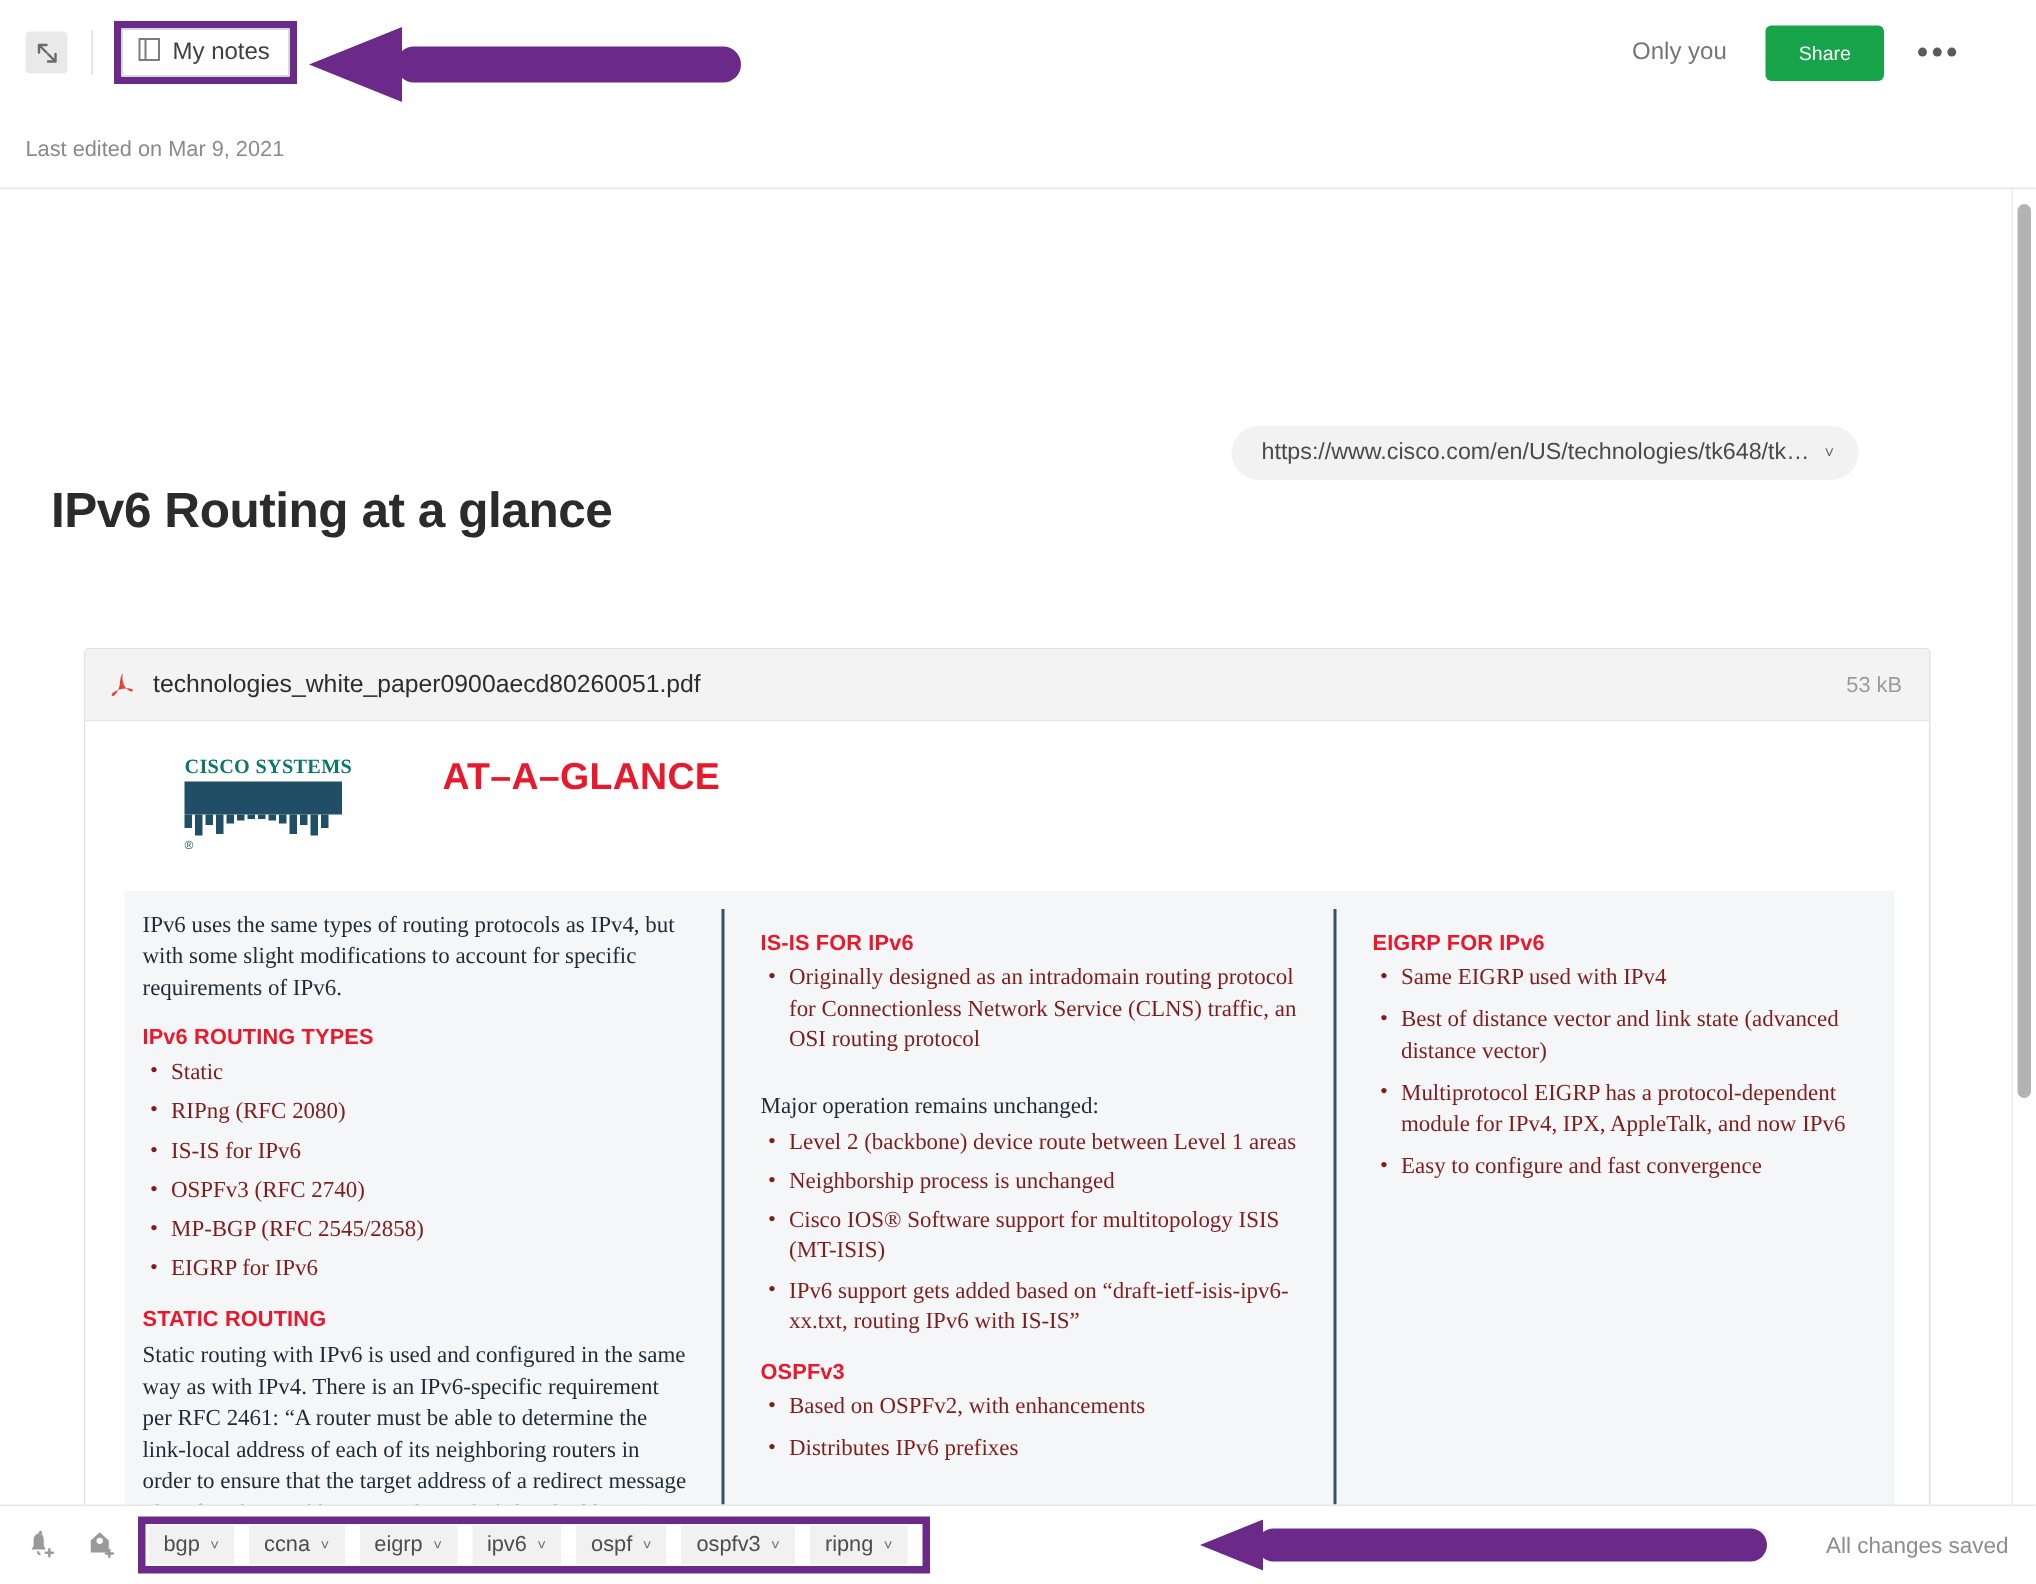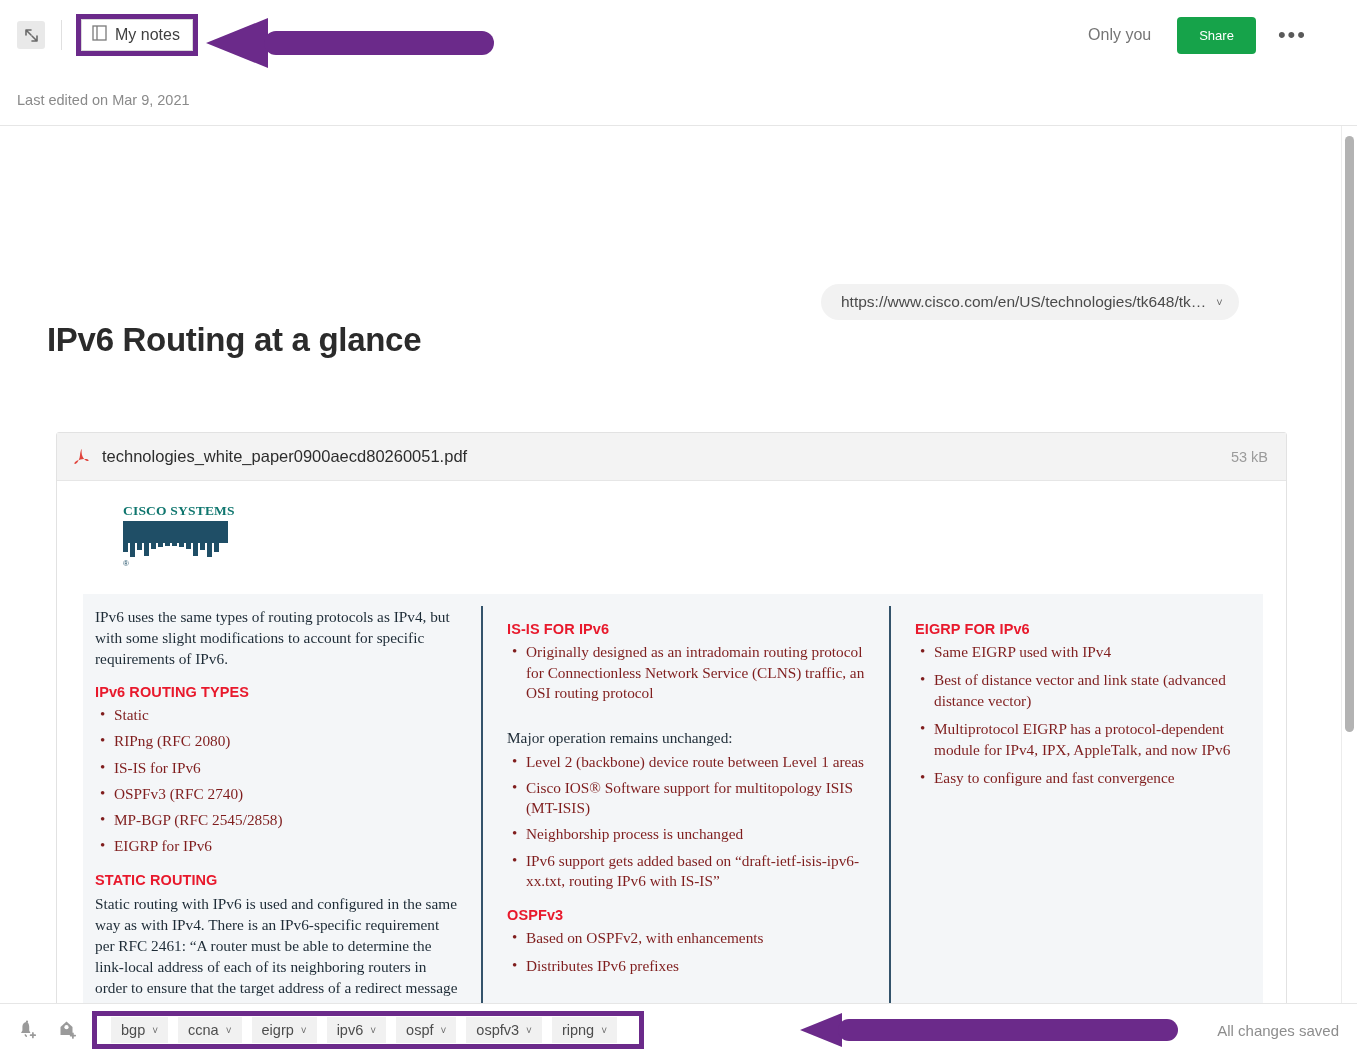--- a/index.html
+++ b/index.html
@@ -171,21 +171,21 @@
   #url-chip .url-text {
     font-size: 15.5px;
     color: #4a4a4a;
     white-space: nowrap;
   }
   #url-chip .caret { color:#6a6a6a; font-size: 11px; }
 
   
   #page-title {
     position: absolute;
-    left: 47px;
+    left: 34px;
     top: 195px;
     font-size: 33px;
     font-weight: bold;
     color: #2b2b2b;
     letter-spacing: -0.3px;
   }
 
   
   #pdf-card {
     position: absolute;
@@ -344,21 +344,21 @@
     cursor: pointer;
   }
   #tags-highlight {
     margin-left: 12px;
     border: 5px solid #6b2a8a;
     height: 38px;
     display: flex;
     align-items: center;
     box-sizing: border-box;
     background: #fff;
-    padding: 12px;
+    padding: 0;
   }
   .tag-chip {
     display: flex;
     align-items: center;
     gap: 7px;
     height: 26px;
     background: #f1f1f1;
     padding: 0 10px;
     margin-right: 10px;
     font-size: 14.5px;
@@ -464,20 +464,21 @@
                 <i style="height:13px"></i>
                 <i style="height:7px"></i>
               <i style="height:14px"></i>
                 <i style="height:9px"></i>
             </div>
           </div>
           <div class="reg">®</div>
         </div>
 
         <div id="cisco-title">
+          <div class="t2">AT–A–GLANCE</div>
         </div>
       </div>
 
       <div id="cols">
         <div class="col" id="col1">
             <p class="para">IPv6 uses the same types of routing protocols as IPv4, but with some slight modifications to account for specific requirements of IPv6.</p>
             <div class="sec-head">IPv6 ROUTING TYPES</div>
             <ul class="plist tight">
               <li>Static</li>
               <li>RIPng (RFC 2080)</li>
@@ -491,22 +492,22 @@
           </div>
         <div class="col" id="col2">
             <div class="sec-head">IS-IS FOR IPv6</div>
             <ul class="plist">
               <li>Originally designed as an intradomain routing protocol for Connectionless Network Service (CLNS) traffic, an OSI routing protocol</li>
             </ul>
             <div class="spacer-lg"></div>
             <p class="para">Major operation remains unchanged:</p>
             <ul class="plist tight">
               <li>Level 2 (backbone) device route between Level 1 areas</li>
+              <li>Neighborship process is unchanged</li>
               <li>Cisco IOS® Software support for multitopology ISIS (MT-ISIS)</li>
-              <li>Neighborship process is unchanged</li>
               <li>IPv6 support gets added based on “draft-ietf-isis-ipv6-xx.txt, routing IPv6 with IS-IS”</li>
             </ul>
             <div class="sec-head">OSPFv3</div>
             <ul class="plist">
               <li>Based on OSPFv2, with enhancements</li>
               <li>Distributes IPv6 prefixes</li>
             </ul>
           </div>
         <div class="col" id="col3">
             <div class="sec-head">EIGRP FOR IPv6</div>

